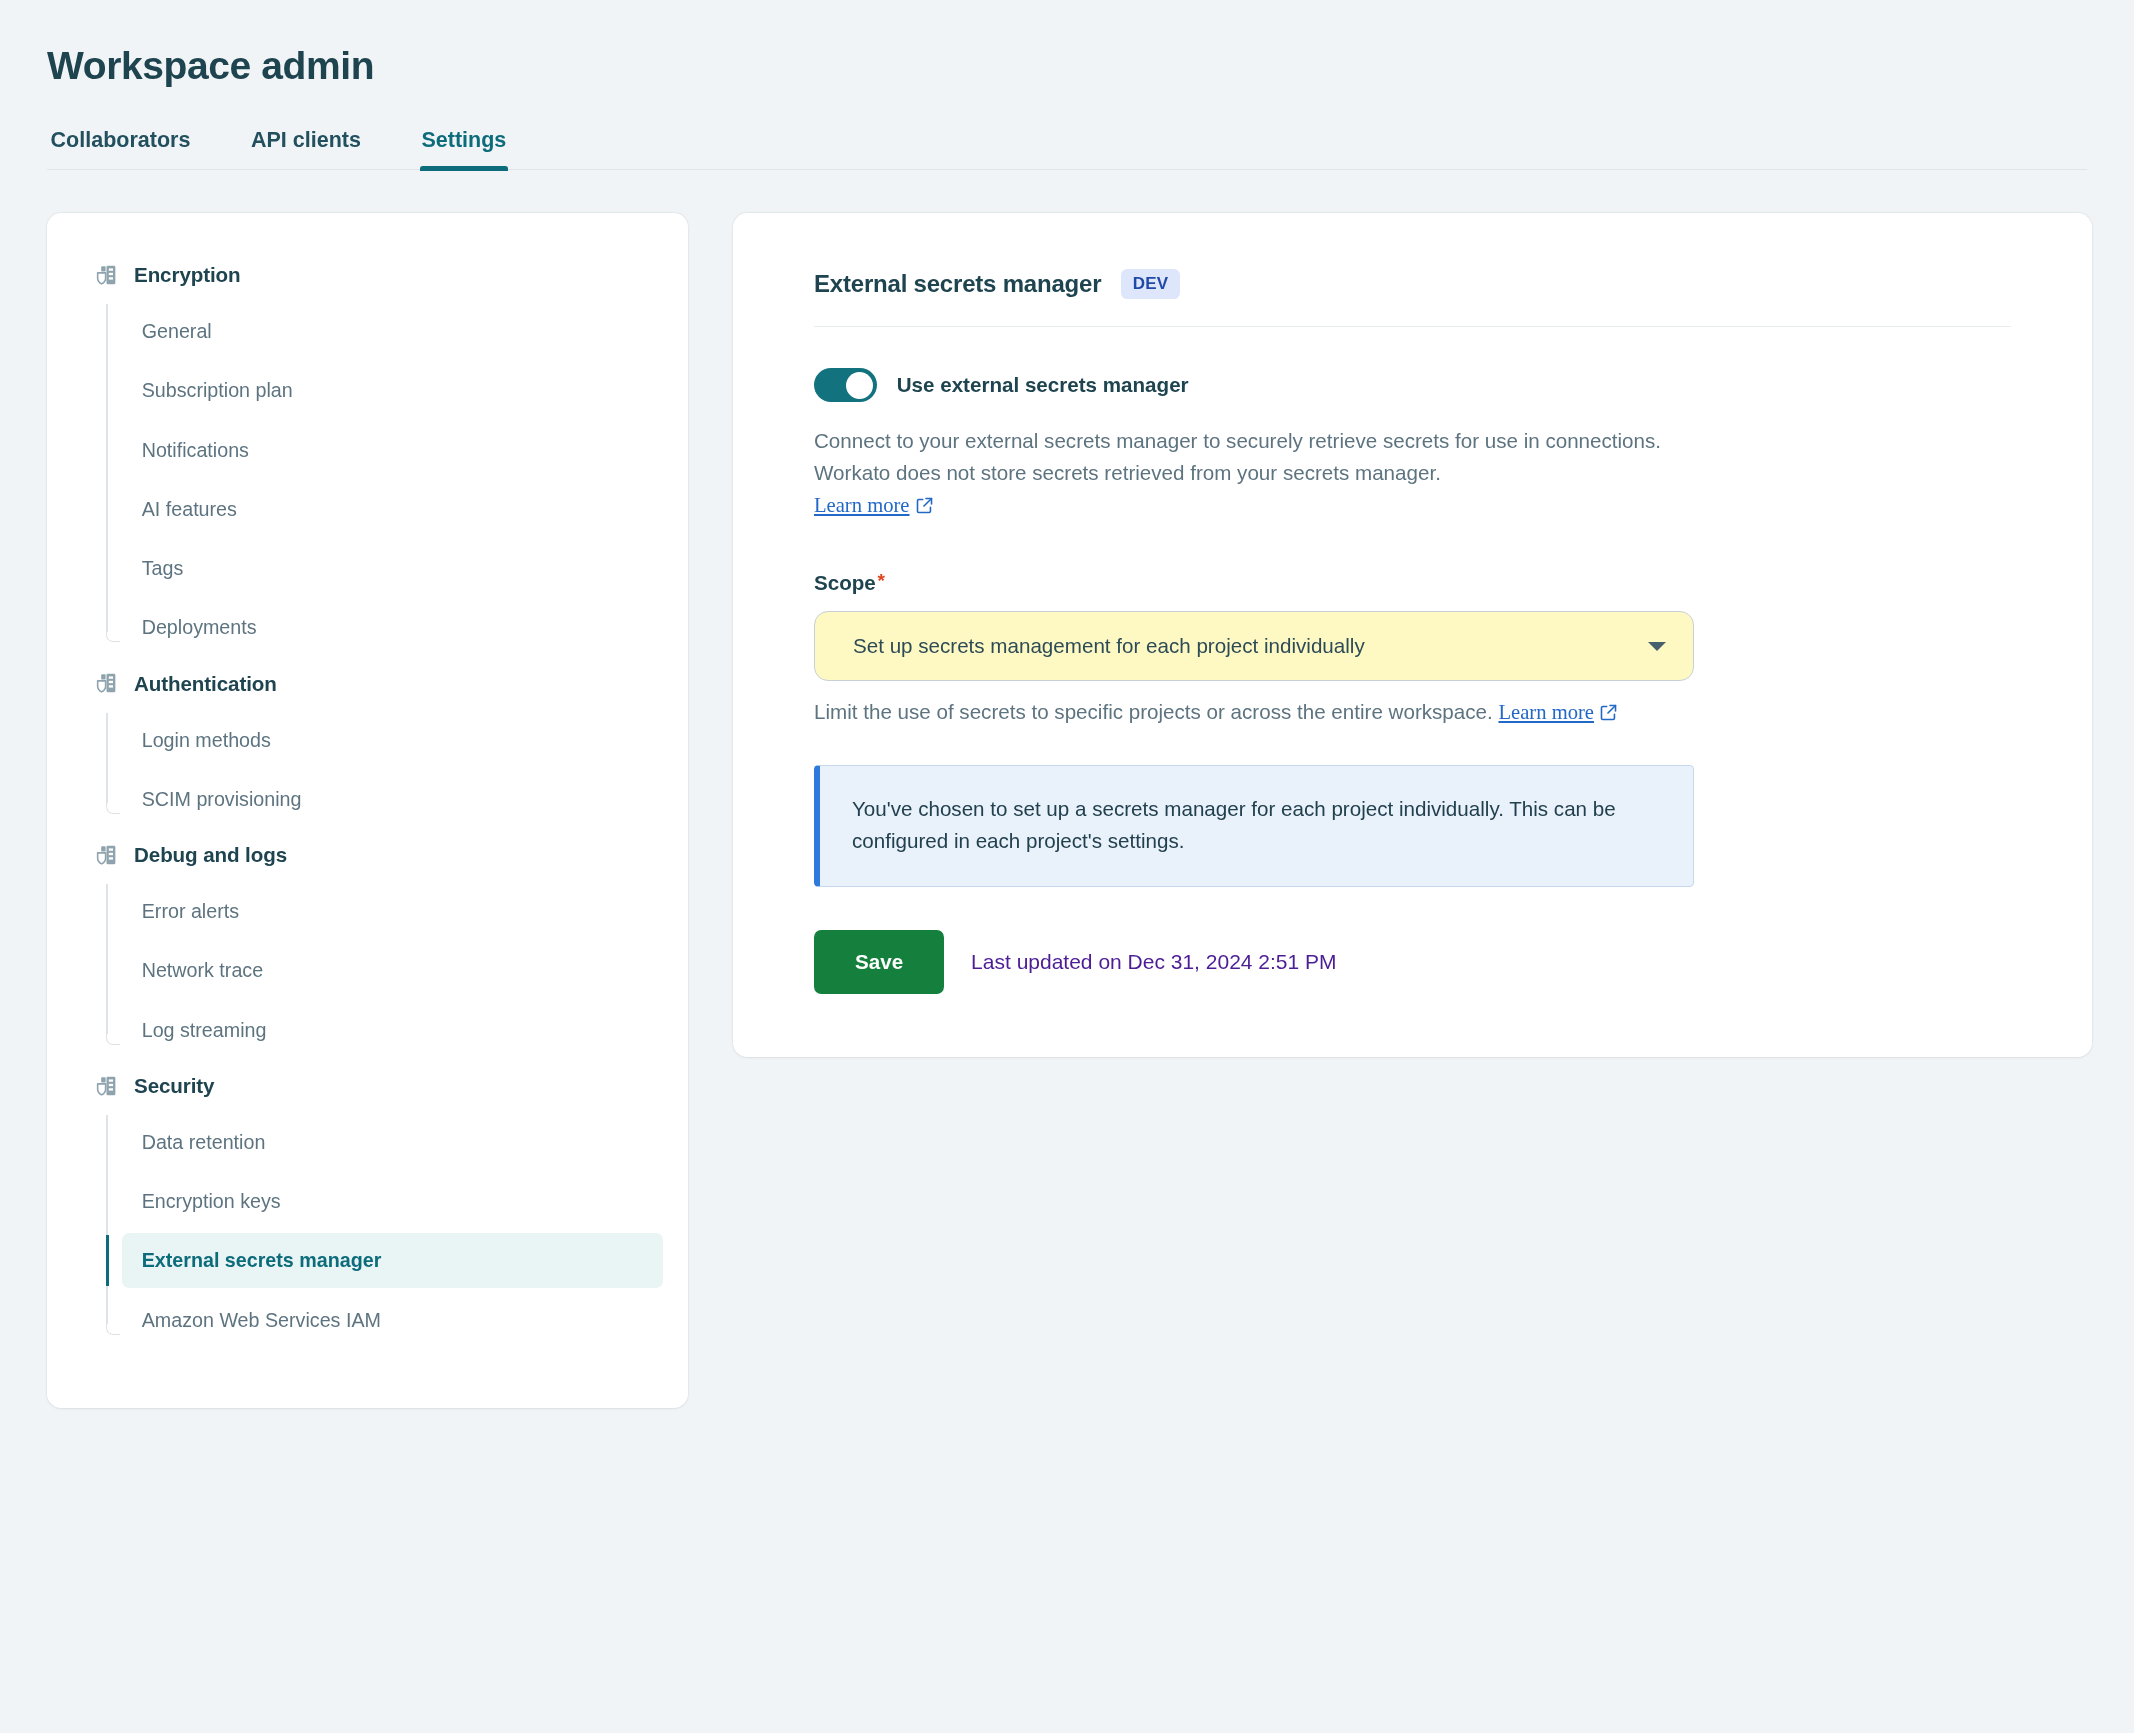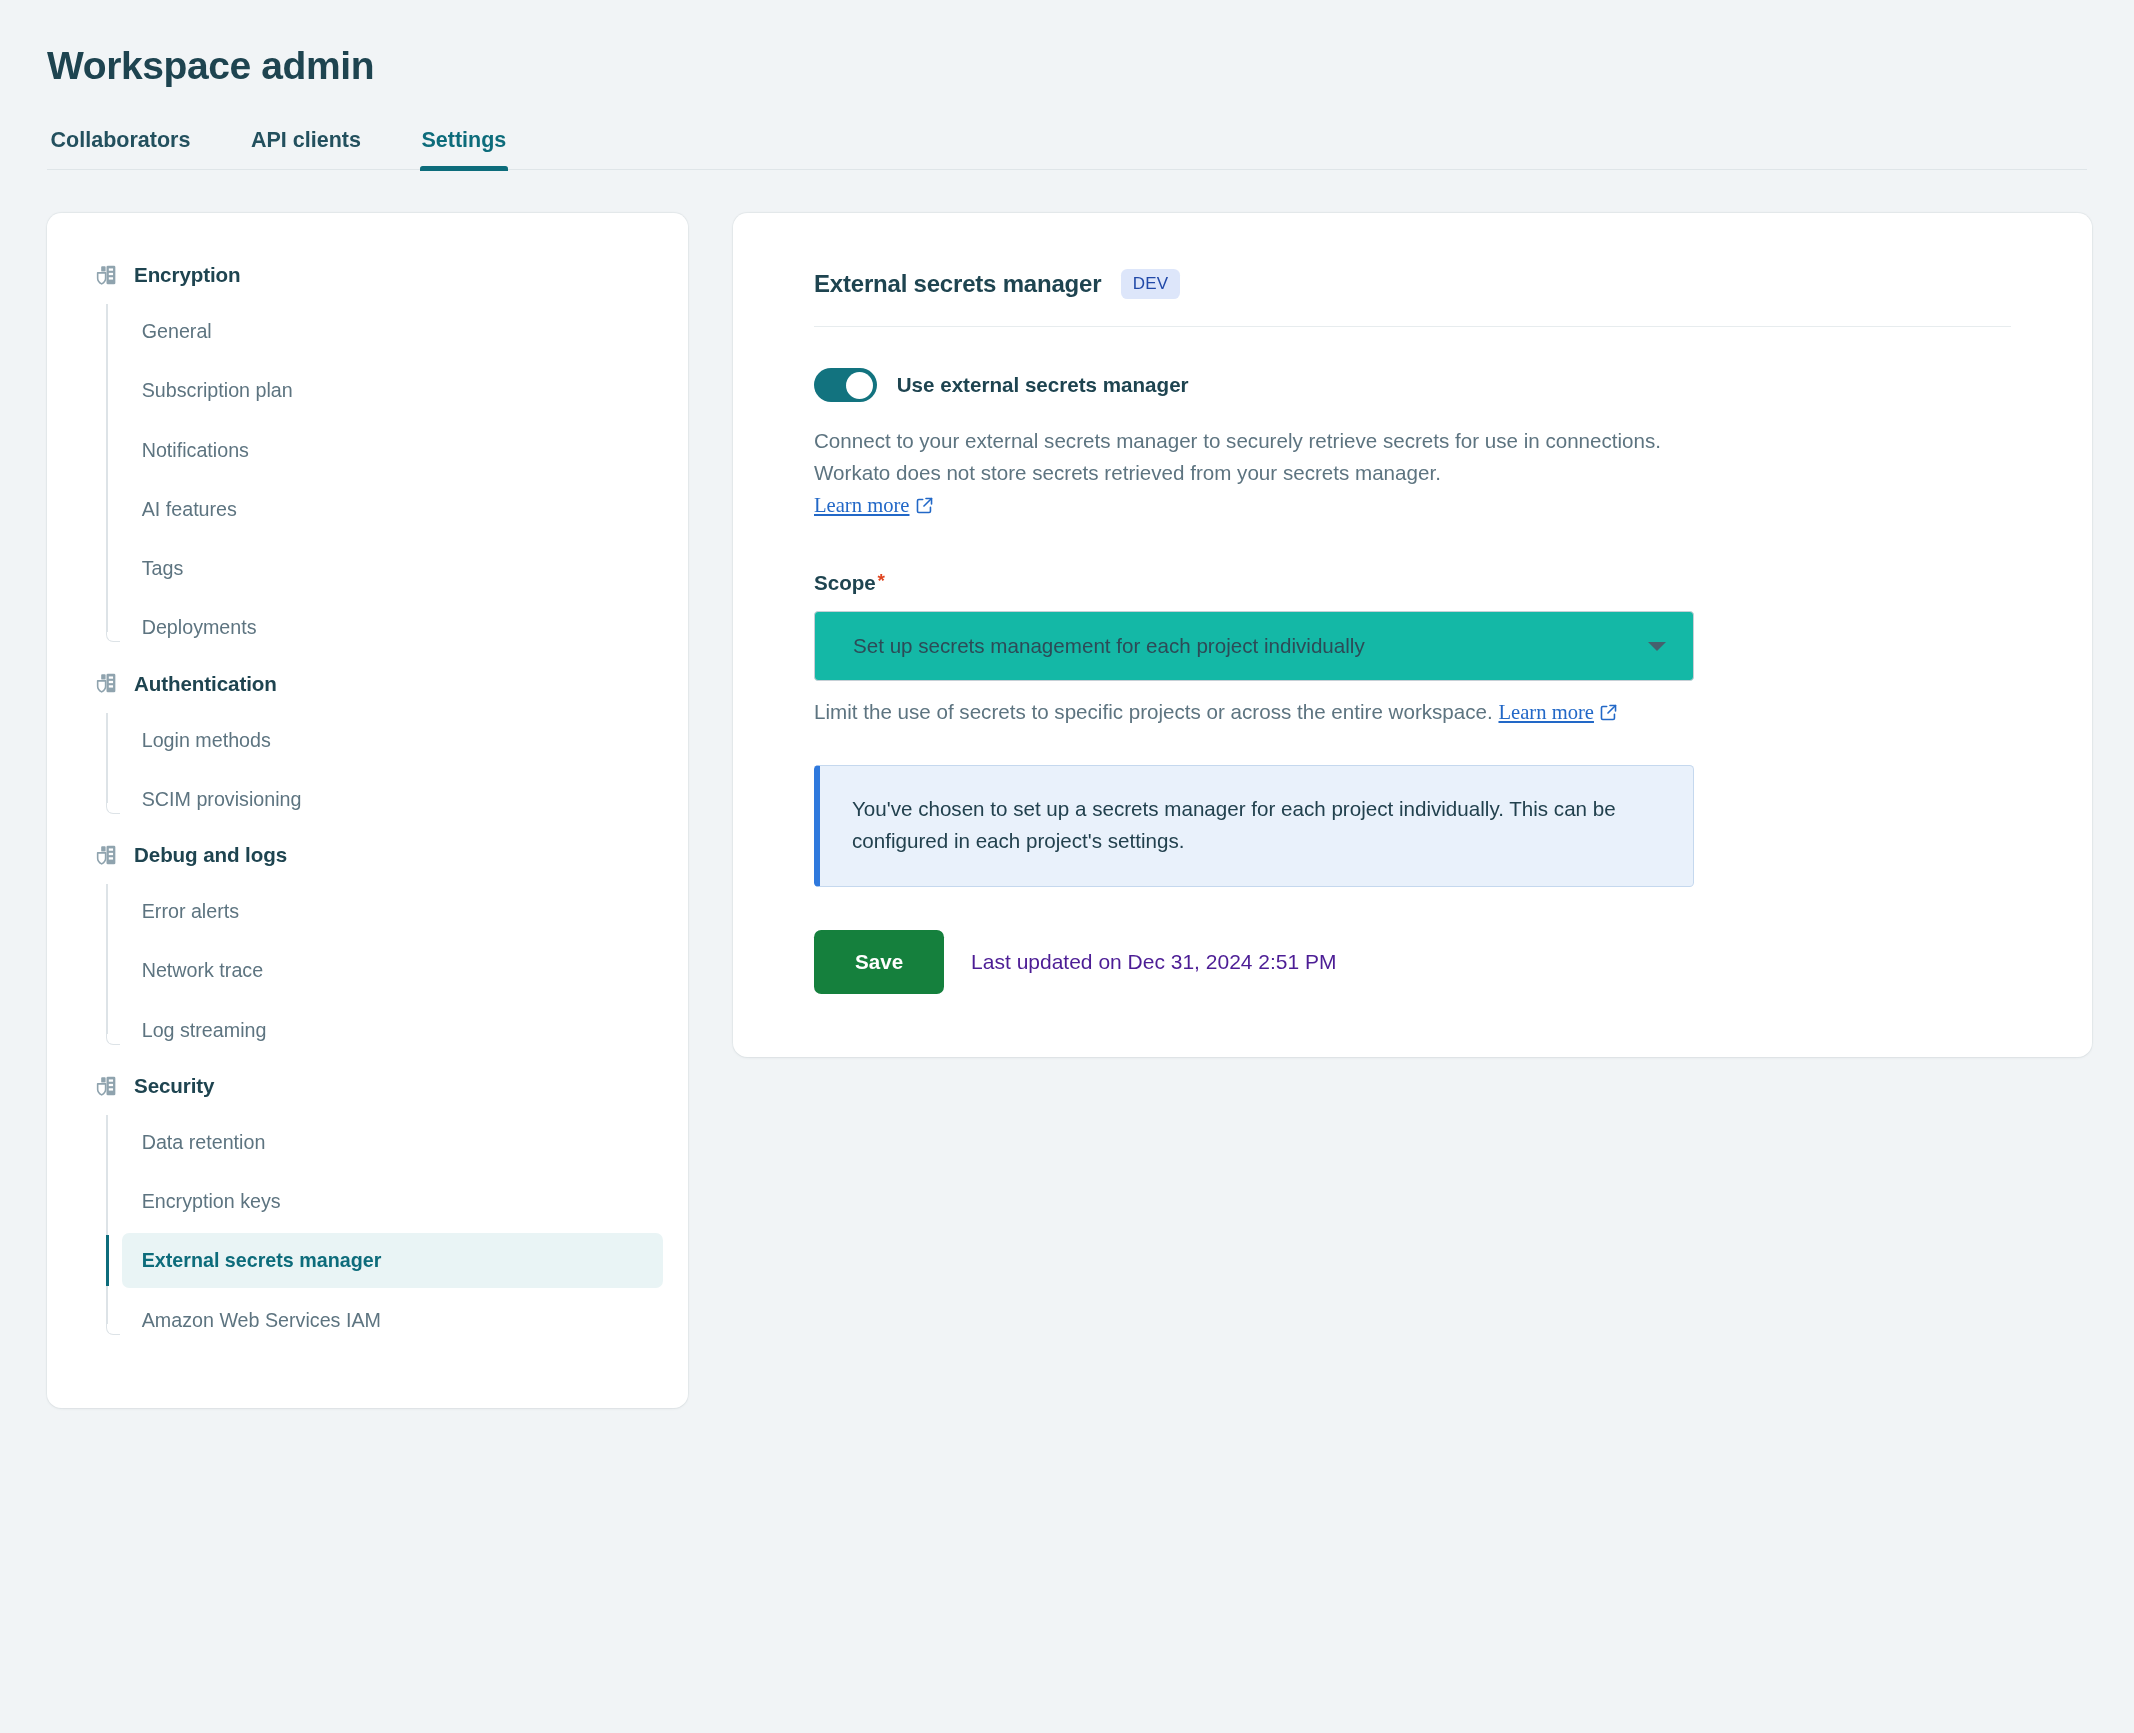--- a/index.html
+++ b/index.html
@@ -168,21 +168,21 @@
     border-bottom: 1.8px solid #e7ecee;
   }
   .panel-title {
     font-size: 24px;
     font-weight: bold;
     color: #1e4450;
     letter-spacing: -0.2px;
   }
   .badge-dev {
     font-size: 17px;
-    font-weight: normal;
+    font-weight: bold;
     color: #2149a8;
     background: #dde6fa;
     border-radius: 6.3px;
     padding: 6.3px 11.6px 7.2px 11.6px;
     line-height: 1;
     letter-spacing: 0.3px;
   }
 
   .toggle-row {
     display: flex;
@@ -242,22 +242,22 @@
     color: #1e4450;
   }
   .req-star { color: #e0441f; font-size: 19px; vertical-align: 2.7px; margin-left: 1.8px; }
 
   .select {
     position: relative;
     margin-top: 16px;
     width: 880px;
     height: 70px;
     border: 1.8px solid #c6d0d6;
-    border-radius: 4px;
-    background: #14b8a6;
+    border-radius: 14px;
+    background: #fef9c3;
     display: flex;
     align-items: center;
     padding: 0 39px 0 38px;
     cursor: pointer;
   }
   .select-value {
     font-size: 20.6px;
     color: #2d4b57;
   }
   .caret {

